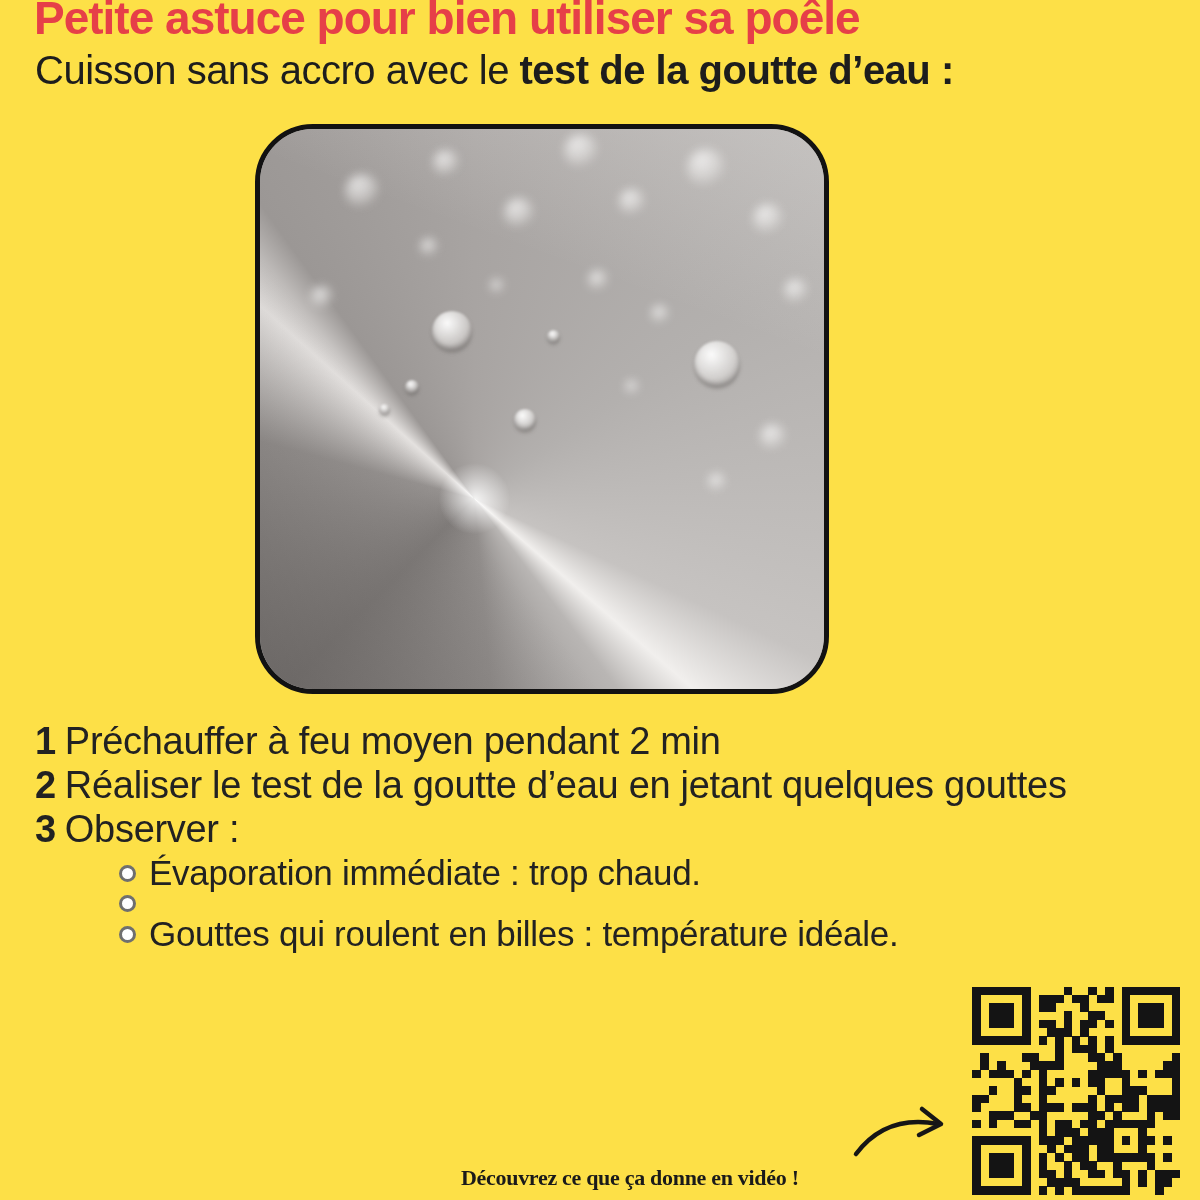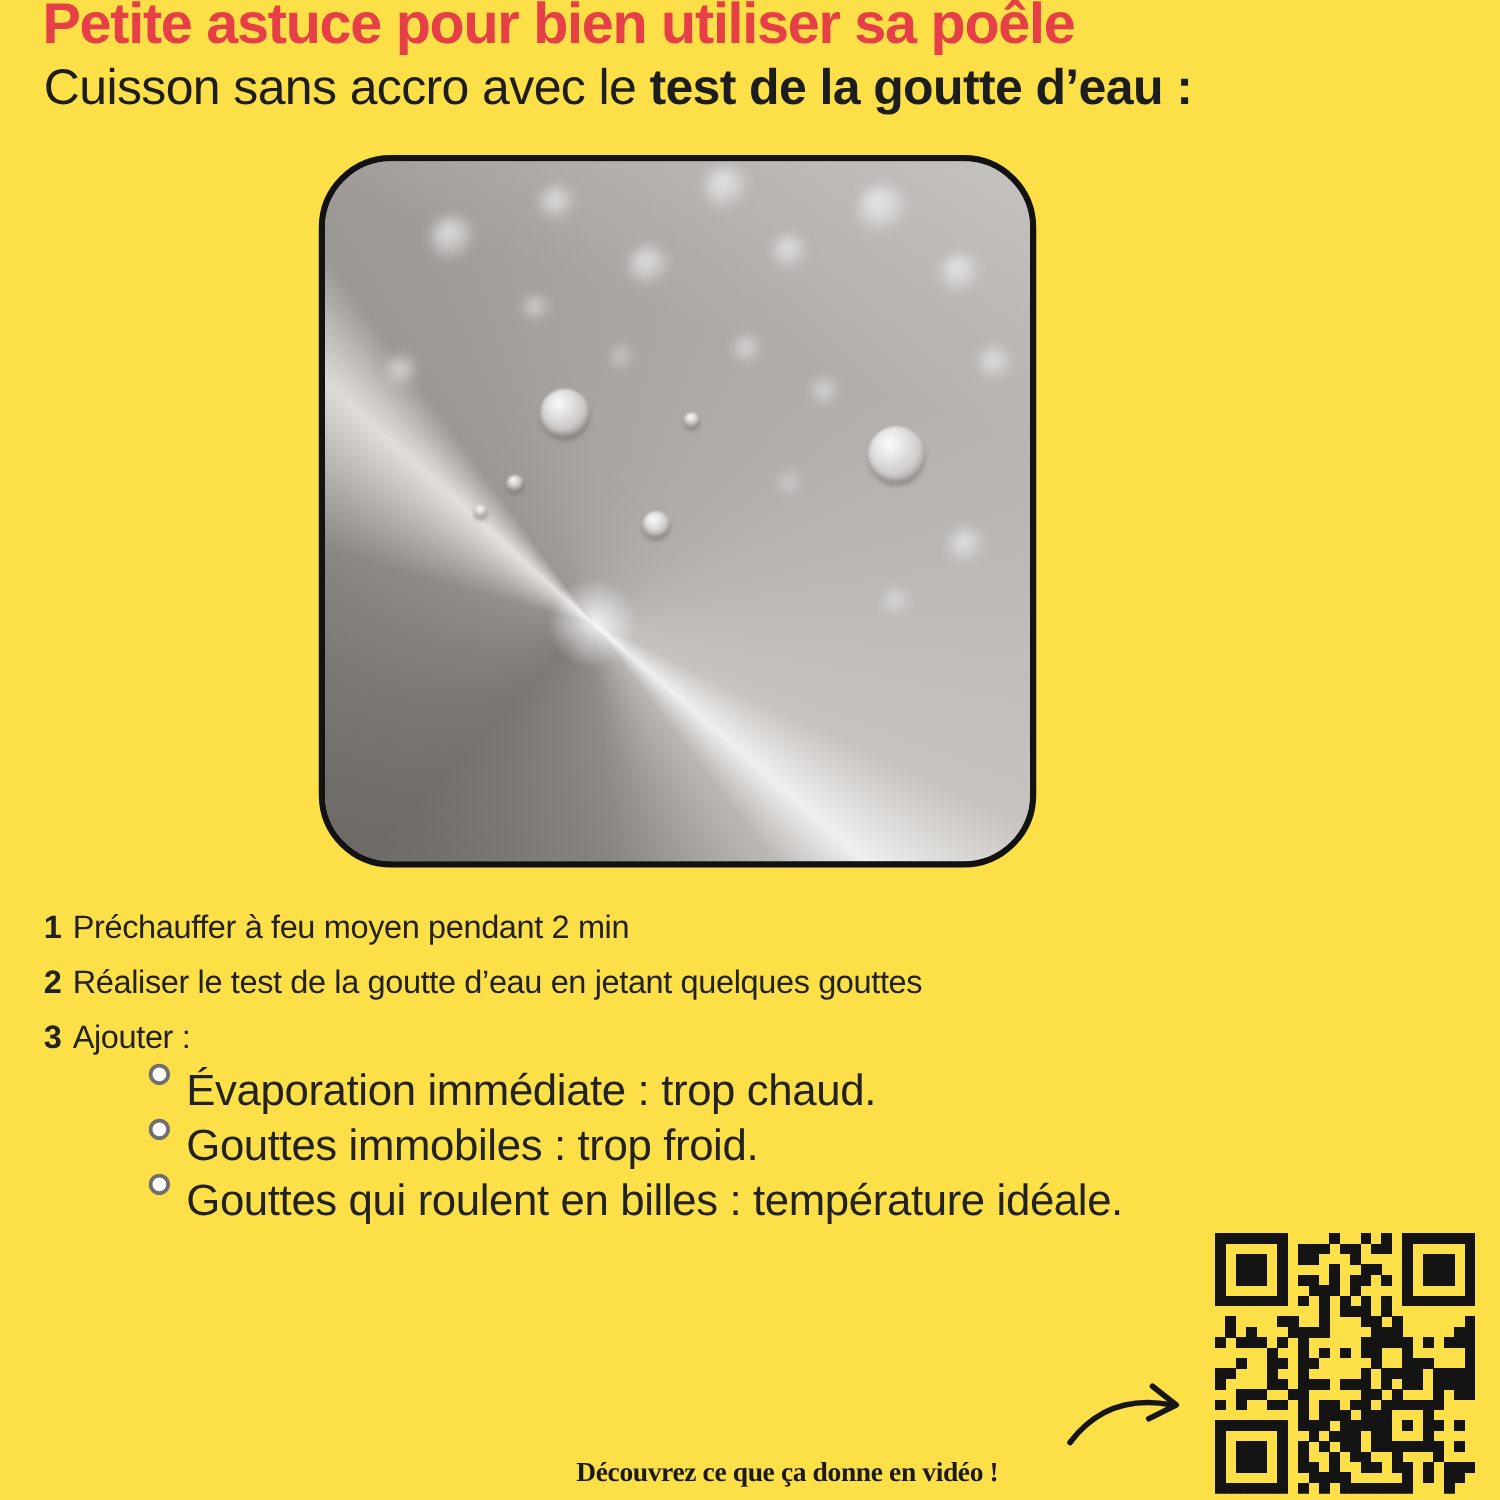--- a/index.html
+++ b/index.html
@@ -44,24 +44,24 @@
   }
   .droplet{position:absolute;border-radius:50%;
     background:radial-gradient(circle at 38% 30%, rgba(255,255,255,.95) 0%, rgba(232,230,228,.55) 55%, rgba(200,198,196,0) 74%);
   }
   .droplet.sharp{filter:blur(1px);
     box-shadow:inset 0 -3px 4px rgba(110,106,104,.55), 0 2px 3px rgba(90,86,84,.35);}
   .droplet.soft{filter:blur(5px);opacity:.75;}
 
   
   .steps{position:absolute;left:35px;top:719px;width:1150px;color:#222222;}
-  .step-row{font-size:26px;line-height:44px;letter-spacing:-0.3px;white-space:nowrap;}
+  .step-row{font-size:38px;line-height:44px;letter-spacing:-0.3px;white-space:nowrap;}
   .step-row.spaced{margin-top:16px;}
   .step-num{font-weight:700;margin-right:9px;}
-  .sub-row{font-size:35px;line-height:44px;letter-spacing:-0.3px;white-space:nowrap;padding-left:84px;display:flex;align-items:flex-start;}
+  .sub-row{font-size:35px;line-height:44px;letter-spacing:-0.3px;white-space:nowrap;padding-left:84px;display:flex;align-items:center;}
   .dot{flex:0 0 auto;width:11px;height:11px;border:3px solid #6f6f6f;border-radius:50%;
     background:#ffffff;margin-right:13px;display:inline-block;}
 
   
   .caption{
     position:absolute;left:461px;top:1162px;
     font-size:22px;line-height:32px;font-weight:700;color:#1a1a1a;
     letter-spacing:-0.3px;white-space:nowrap;font-family:Liberation Serif, serif;
   }
   .arrow-svg{position:absolute;left:838px;top:1078px;}
@@ -102,28 +102,27 @@
         <div class="droplet soft" style="left: calc(91% - 13px); top: calc(55% - 13px); width: 26px; height: 26px;"></div>
         <div class="droplet soft" style="left: calc(81% - 9px); top: calc(63% - 9px); width: 18px; height: 18px;"></div>
         <div class="droplet soft" style="left: calc(66% - 7px); top: calc(46% - 7px); width: 14px; height: 14px;"></div>
         <div class="droplet soft" style="left: calc(42% - 7px); top: calc(28% - 7px); width: 14px; height: 14px;"></div>
       </div>
   </div>
 
   <div class="steps" id="steps">
       <div class="step-row"><span class="step-num">1</span><span>Préchauffer à feu moyen pendant 2 min</span></div>
       <div class="step-row"><span class="step-num">2</span><span>Réaliser le test de la goutte d’eau en jetant quelques gouttes</span></div>
-      <div class="step-row"><span class="step-num">3</span><span>Ajouter :</span></div>
+      <div class="step-row"><span class="step-num">3</span><span>Observer :</span></div>
       <div class="sub-row">
         <span class="dot"></span>
         <span>Évaporation immédiate : trop chaud.</span>
       </div>
       <div class="sub-row">
         <span class="dot"></span>
-        <span>Gouttes immobiles : trop froid.</span>
       </div>
       <div class="sub-row">
         <span class="dot"></span>
         <span>Gouttes qui roulent en billes : température idéale.</span>
       </div>
     </div>
 
   <svg class="arrow-svg" width="118" height="84" viewBox="0 0 118 84">
     <path d="M 18 76 Q 48 36 100 46" fill="none" stroke="#161616" stroke-width="4.5" stroke-linecap="round"></path>
     <path d="M 84 31 L 103 46 L 81 57" fill="none" stroke="#161616" stroke-width="4.5" stroke-linecap="round" stroke-linejoin="round"></path>

